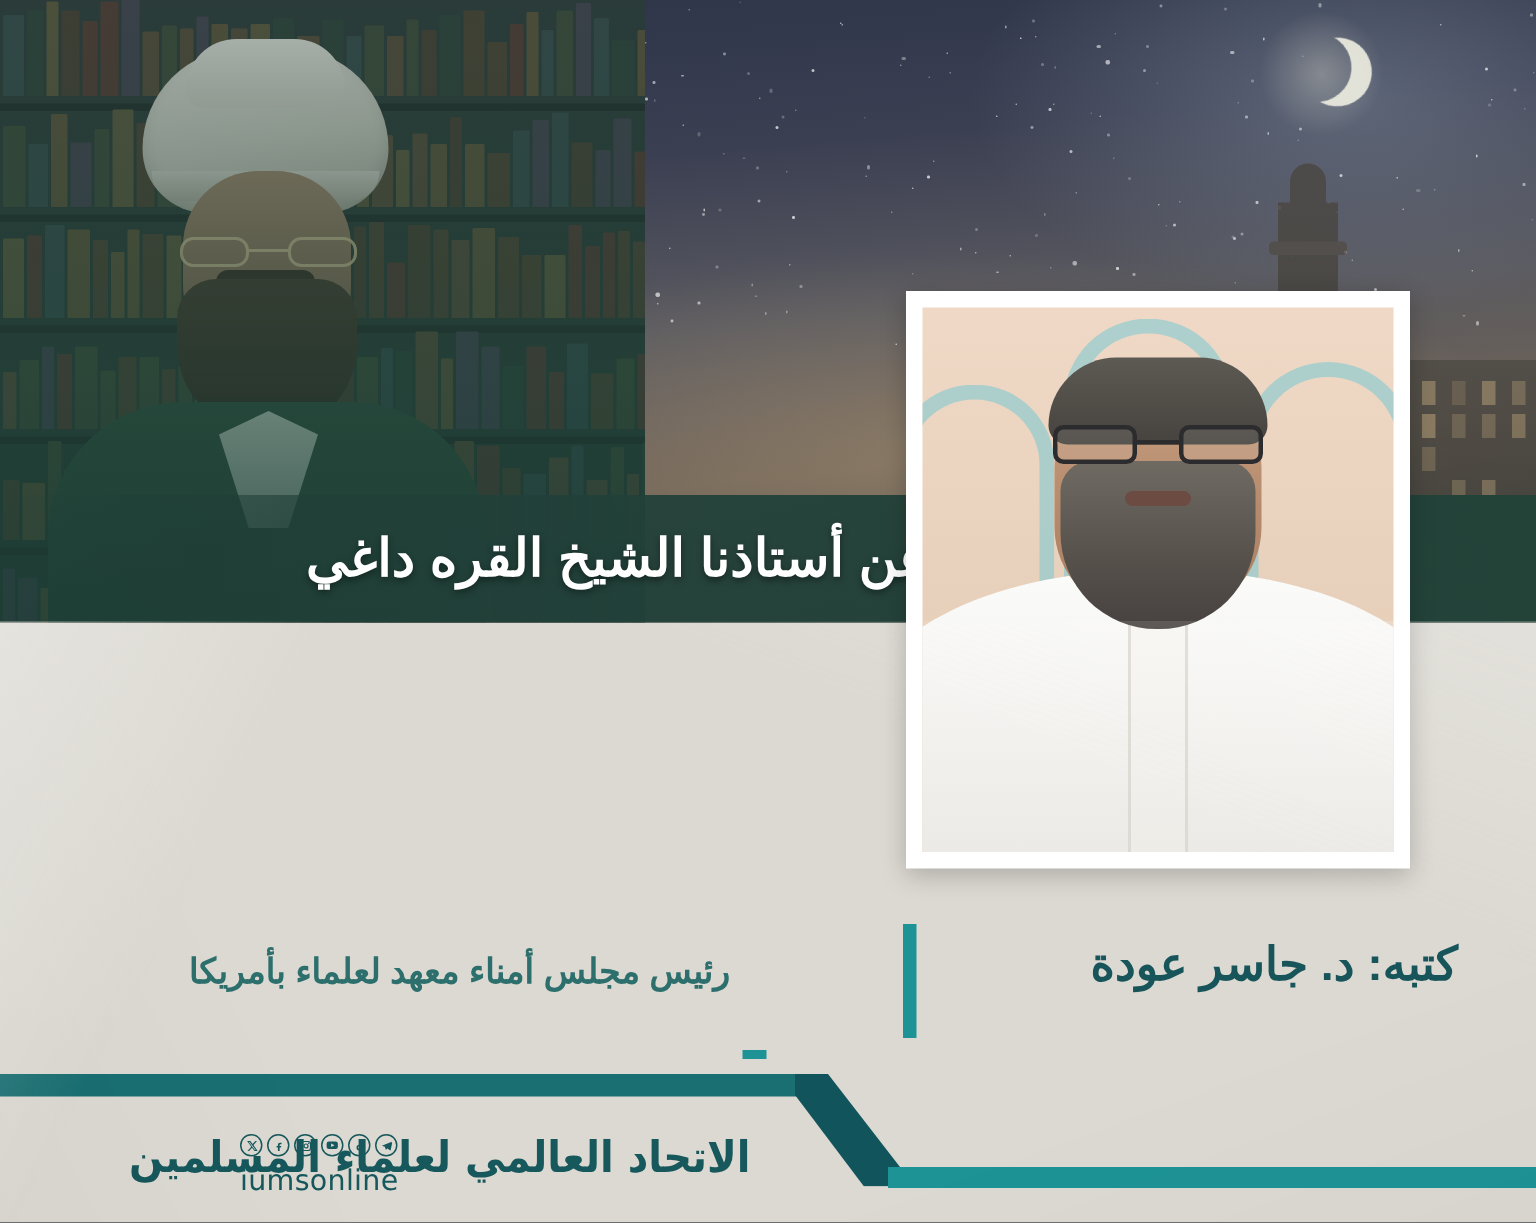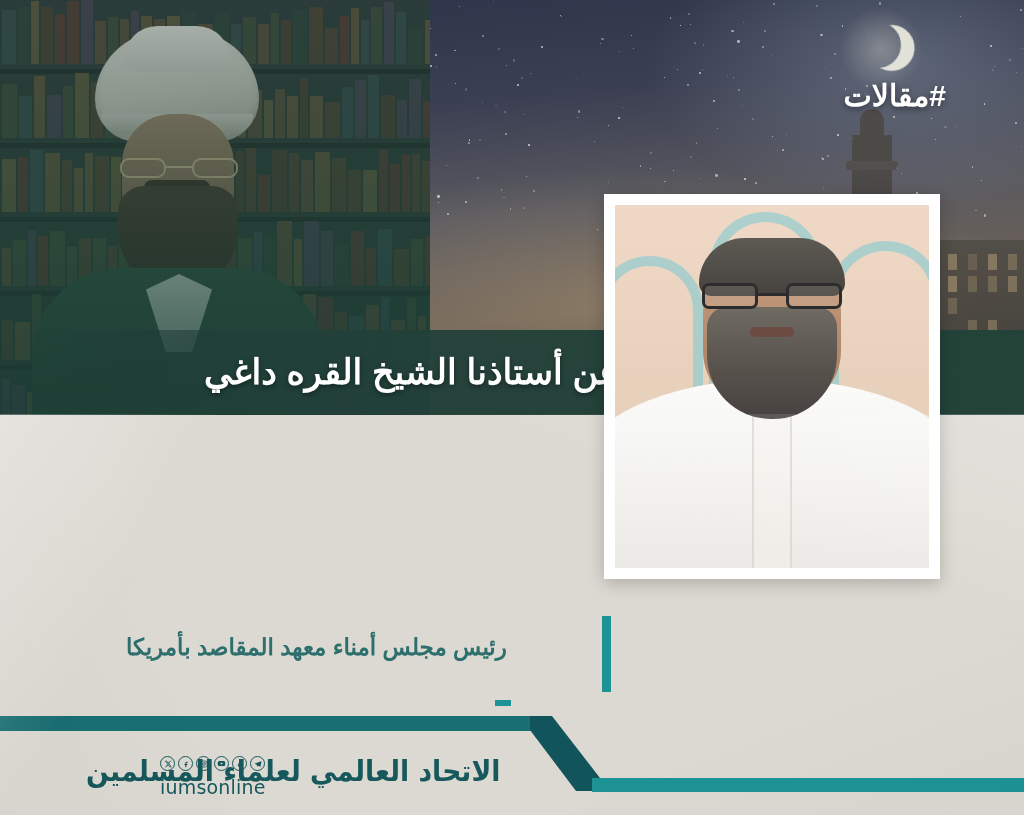--- a/index.html
+++ b/index.html
@@ -720,21 +720,20 @@
             <em></em>
         </div>
         <div class="mustache"></div>
         <div class="beard"></div>
         <div class="robe"></div>
         <div class="collar"></div>
       </div>
       <div class="photo-veil"></div>
     </div>
 
-    <div class="hashtag">#مقالات</div>
   </div>
 
   <div class="title-band"></div>
   <div class="title-line1">عن أستاذنا الشيخ القره داغي</div>
 
   <div class="photo-frame">
     <div class="photo-inner">
       <div class="arches">
         <div class="arch a1"></div>
         <div class="arch a2"></div>
@@ -750,22 +749,23 @@
         <div class="a-mouth"></div>
         <div class="a-glasses">
           <span class="l"></span>
             <span class="r"></span>
             <em></em>
         </div>
       </div>
     </div>
   </div>
 
+  <div class="byline-name">كتبه: د. جاسر عودة</div>
   <div class="byline-divider"></div>
-  <div class="byline-role">رئيس مجلس أمناء معهد المقاصد بأمريكا</div>
+  <div class="byline-role">رئيس مجلس أمناء معهد لعلماء بأمريكا</div>
 
   <div class="rule-tick"></div>
   <div class="rule">
     <div class="rule-upper"></div>
     <div class="rule-diag"></div>
     <div class="rule-lower"></div>
   </div>
 
   <div class="footer">
     <div class="logo-calli">الاتحاد العالمي لعلماء المسلمين</div>

